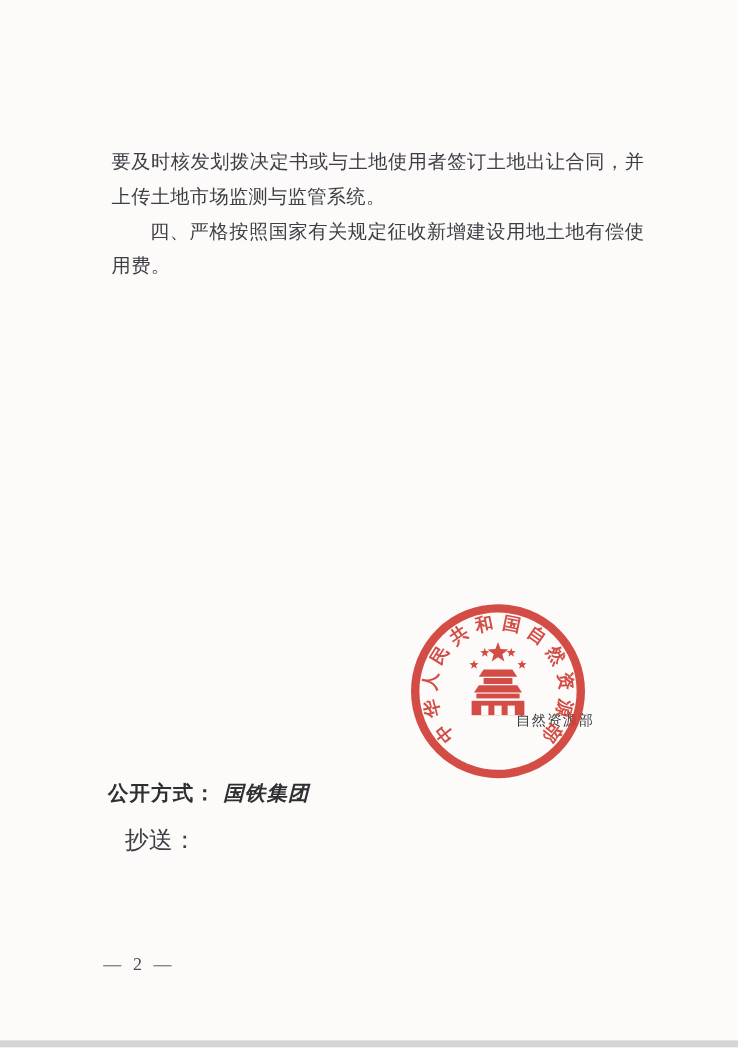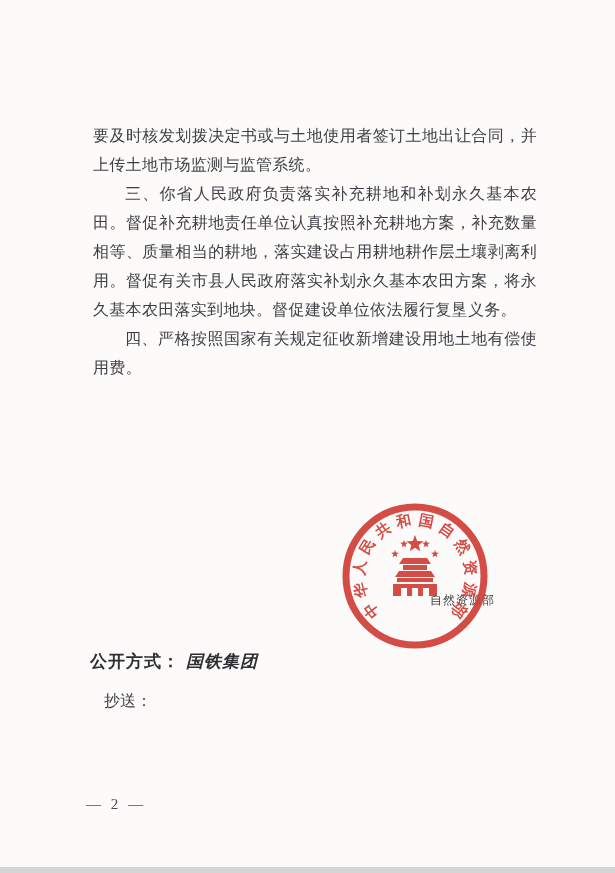--- a/index.html
+++ b/index.html
@@ -74,21 +74,21 @@
     left:90px;top:650px;
     font-size:17px;color:#2e2e33;
     letter-spacing:1px;
   }
   .publicity-line .label{font-weight:bold;text-align:right;}
   .publicity-line .value{font-style:italic;font-weight:600;margin-left:6px;}
   .cc-block{
     position:absolute;
     left:104px;top:684px;
     display:flex;
-    font-size:16px;color:var(--ink);
+    font-size:20px;color:var(--ink);
     line-height:34px;
     justify-content:space-between;
   }
   .cc-block .label{flex:0 0 48px;margin-right:8px;white-space:nowrap;}
   .cc-block .value{width:374px;text-align:justify;}
   .page-number{
     position:absolute;
     left:86px;top:796px;
     font-size:15px;color:#4a4a50;
     letter-spacing:3px;
@@ -99,21 +99,20 @@
     background:#d5d5d5;
   }
 </style>
 </head>
 <body>
 
 <div class="page">
 
   <div class="body-text">
     <p class="no-indent">要及时核发划拨决定书或与土地使用者签订土地出让合同，并上传土地市场监测与监管系统。</p>
-    <p>三、你省人民政府负责落实补充耕地和补划永久基本农田。督促补充耕地责任单位认真按照补充耕地方案，补充数量相等、质量相当的耕地，落实建设占用耕地耕作层土壤剥离利用。督促有关市县人民政府落实补划永久基本农田方案，将永久基本农田落实到地块。督促建设单位依法履行复垦义务。</p>
     <p>四、严格按照国家有关规定征收新增建设用地土地有偿使用费。</p>
   </div>
 
   <div class="sig-agency">自然资源部</div>
 
   <svg class="seal" id="seal-svg" viewBox="0 0 160 160" aria-hidden="true">
     <circle class="seal-ring" cx="80" cy="78" r="69"></circle>
     <g class="emblem" id="seal-emblem">
       <path d="M64,66 L96,66 L92,60 L68,60 Z"></path>
       <rect x="68" y="67" width="24" height="5"></rect>

